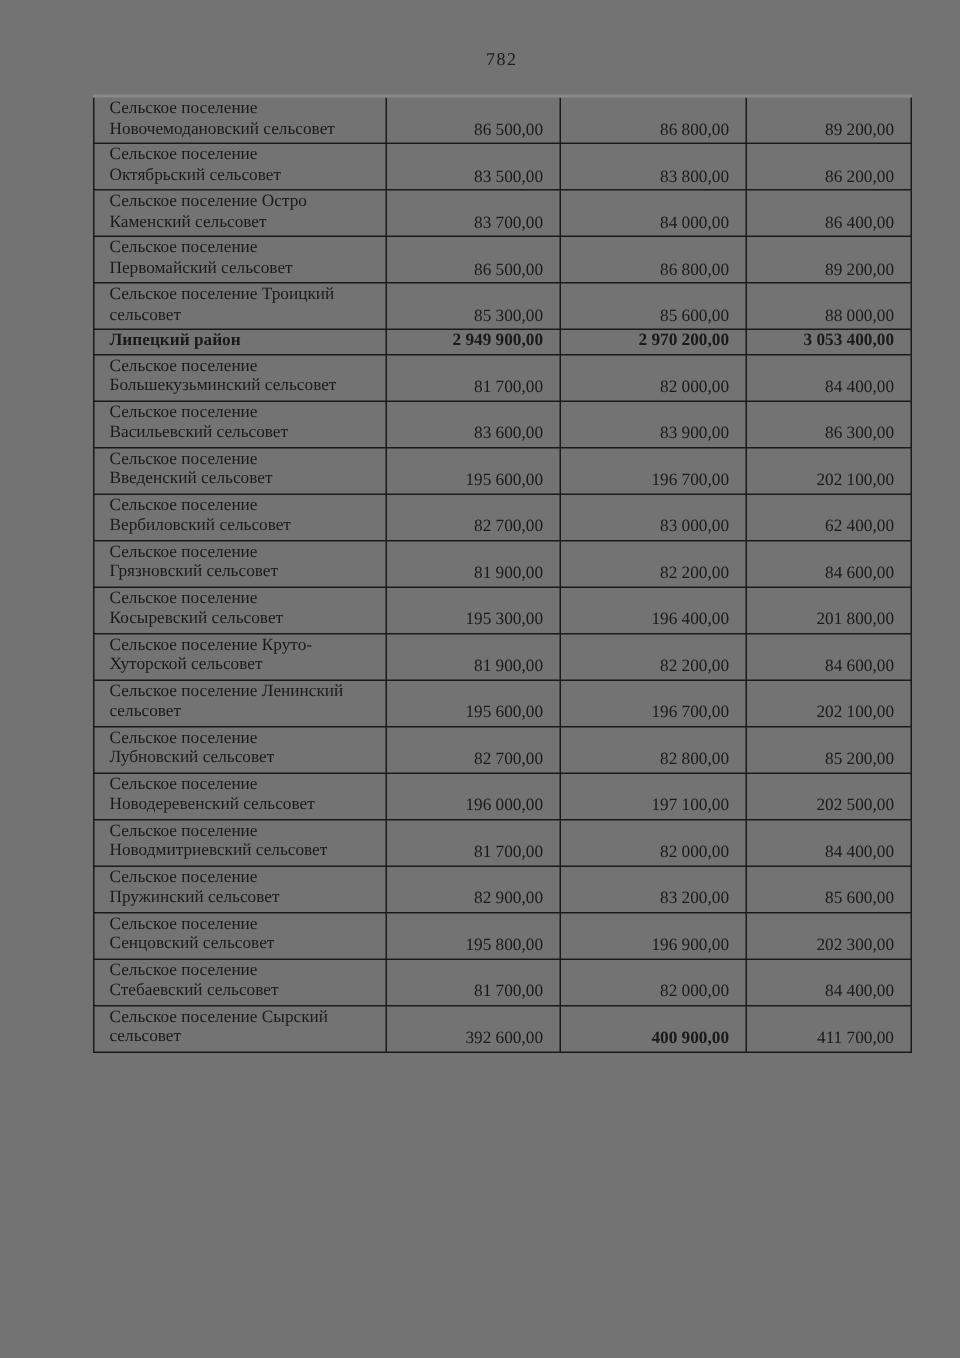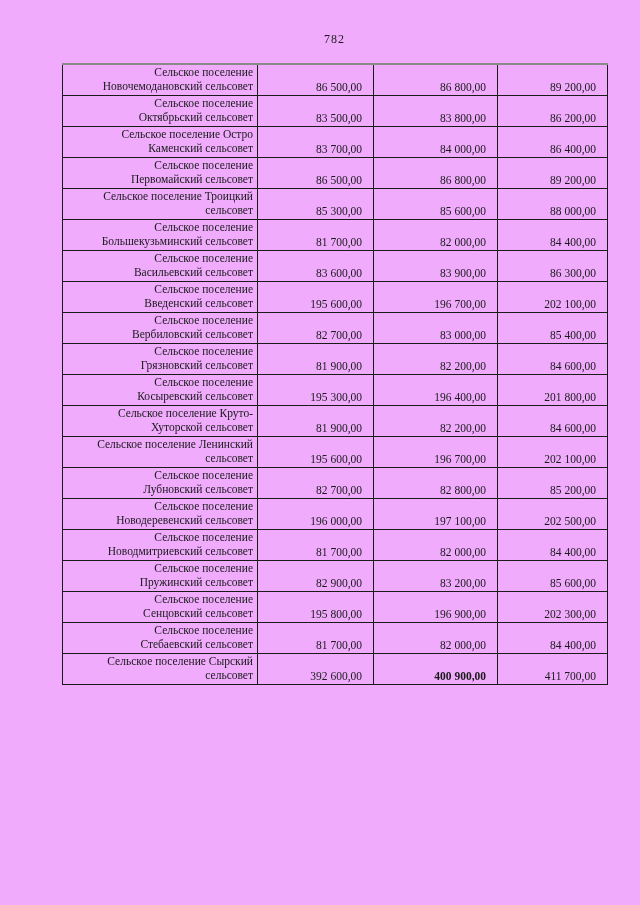--- a/index.html
+++ b/index.html
@@ -1,20 +1,20 @@
 <!DOCTYPE html>
 <html><head>
 <meta charset="utf-8">
 <style>
   html, body { margin: 0; padding: 0; background: #e8e8e8; }
   .page {
     position: relative;
     width: 640px;
     height: 905px;
-    background: #f0abfc;
+    background: #737373;
     font-family: "Liberation Serif", "DejaVu Serif", serif;
     color: #1a1a1a;
     overflow: hidden;
   }
   .page-number {
     position: absolute;
     top: 32px;
     left: 62px;
     width: 545px;
     text-align: center;
@@ -35,21 +35,21 @@
     font-size: 11.5px;
     line-height: 13.5px;
     padding: 1px 2px;
     overflow: hidden;
   }
   .budget-table td.name-cell {
     padding-left: 10px;
     padding-right: 4px;
     vertical-align: top;
     white-space: pre-line;
-    text-align: right;
+    text-align: left;
     margin-top: 11px;
   }
   .budget-table td.num-cell {
     text-align: right;
     padding-right: 11px;
     vertical-align: bottom;
     white-space: nowrap;
   }
   .budget-table tr.bold-row td { font-weight: bold; }
   .budget-table td.bold-cell { font-weight: bold; }
@@ -97,20 +97,26 @@
           <td class="num-cell">86 800,00</td>
           <td class="num-cell">89 200,00</td>
         </tr>
         <tr class="two-line">
           <td class="name-cell">Сельское поселение Троицкий
 сельсовет</td>
           <td class="num-cell">85 300,00</td>
           <td class="num-cell">85 600,00</td>
           <td class="num-cell">88 000,00</td>
         </tr>
+        <tr class="bold-row">
+          <td class="name-cell">Липецкий район</td>
+          <td class="num-cell">2 949 900,00</td>
+          <td class="num-cell">2 970 200,00</td>
+          <td class="num-cell">3 053 400,00</td>
+        </tr>
         <tr class="two-line">
           <td class="name-cell">Сельское поселение
 Большекузьминский сельсовет</td>
           <td class="num-cell">81 700,00</td>
           <td class="num-cell">82 000,00</td>
           <td class="num-cell">84 400,00</td>
         </tr>
         <tr class="two-line">
           <td class="name-cell">Сельское поселение
 Васильевский сельсовет</td>
@@ -123,21 +129,21 @@
 Введенский сельсовет</td>
           <td class="num-cell">195 600,00</td>
           <td class="num-cell">196 700,00</td>
           <td class="num-cell">202 100,00</td>
         </tr>
         <tr class="two-line">
           <td class="name-cell">Сельское поселение
 Вербиловский сельсовет</td>
           <td class="num-cell">82 700,00</td>
           <td class="num-cell">83 000,00</td>
-          <td class="num-cell">85 400,00</td>
+          <td class="num-cell">62 400,00</td>
         </tr>
         <tr class="two-line">
           <td class="name-cell">Сельское поселение
 Грязновский сельсовет</td>
           <td class="num-cell">81 900,00</td>
           <td class="num-cell">82 200,00</td>
           <td class="num-cell">84 600,00</td>
         </tr>
         <tr class="two-line">
           <td class="name-cell">Сельское поселение

